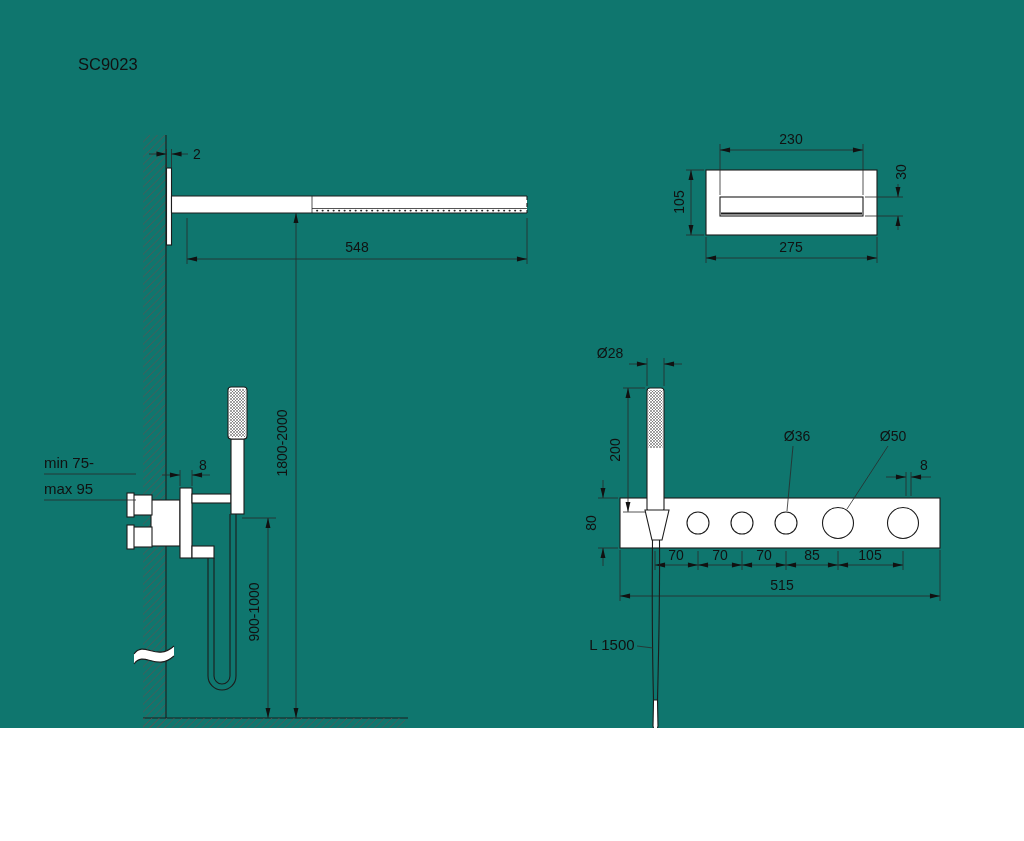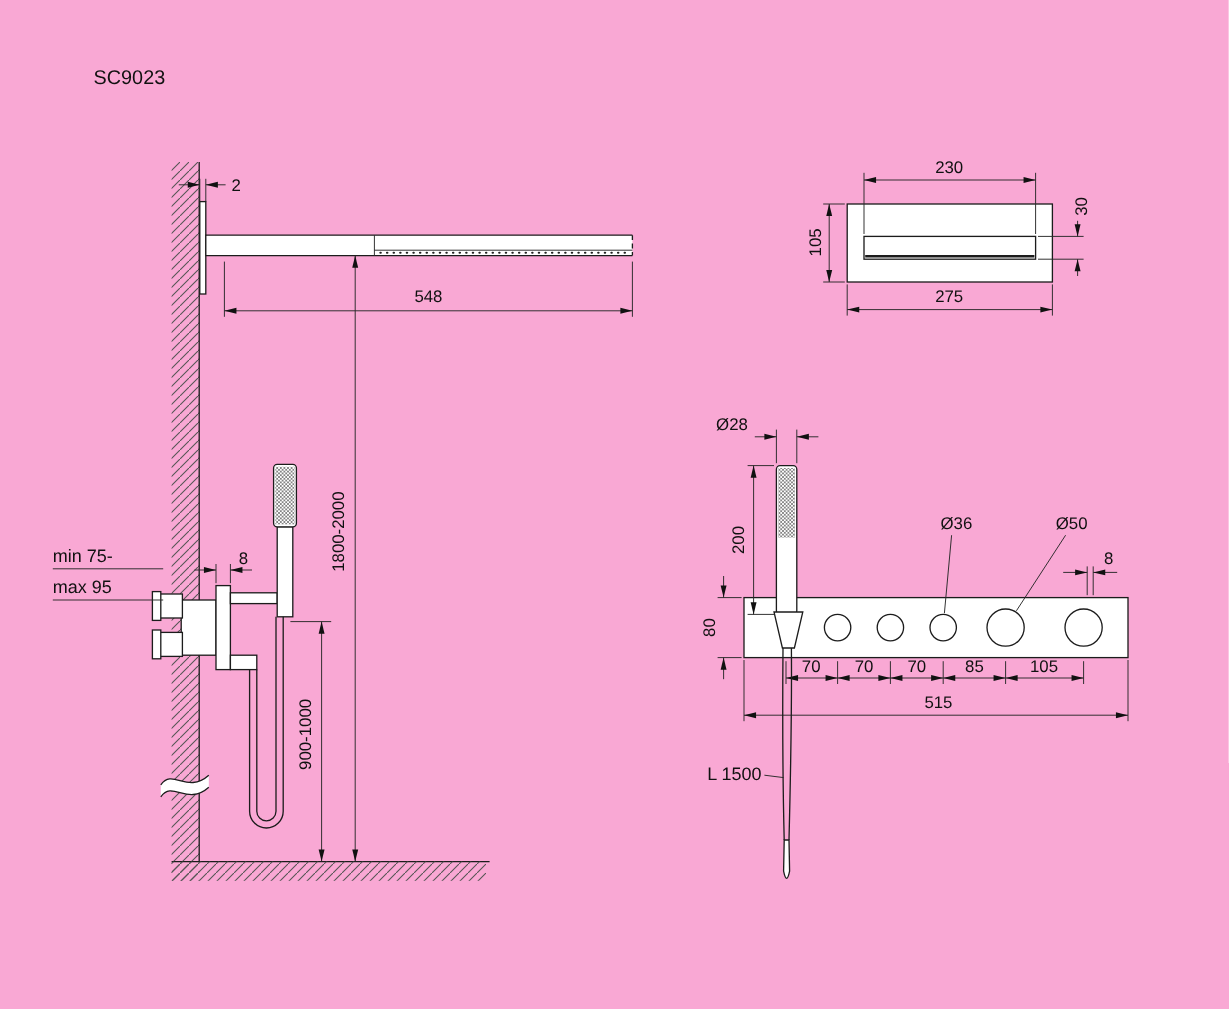--- a/index.html
+++ b/index.html
@@ -1,16 +1,16 @@
 <!DOCTYPE html>
 <html><head>
 <meta charset="utf-8">
 <style>
   html,body{margin:0;padding:0;background:#ffffff;}
-  .canvas{position:relative;width:1024px;height:841px;background:#f9a8d4;overflow:hidden;
+  .canvas{position:relative;width:1024px;height:728px;background:#0f766e;overflow:hidden;
           font-family:"Liberation Sans",sans-serif;}
   svg{display:block;}
   .ln{stroke:#1c1c1c;stroke-width:1.1;fill:none;}
   .lnw{stroke:#1c1c1c;stroke-width:1.1;fill:#ffffff;}
   .thick{stroke:#1c1c1c;stroke-width:2.2;fill:none;}
   .dim{stroke:#2a2a2a;stroke-width:0.8;fill:none;}
   .dash{stroke-dasharray:4 3;}
   .dots{stroke:#222;stroke-width:1.8;stroke-dasharray:0.3 5.2;stroke-linecap:round;fill:none;}
   text{fill:#111;font-family:"Liberation Sans",sans-serif;}
   .t14{font-size:14px;}

